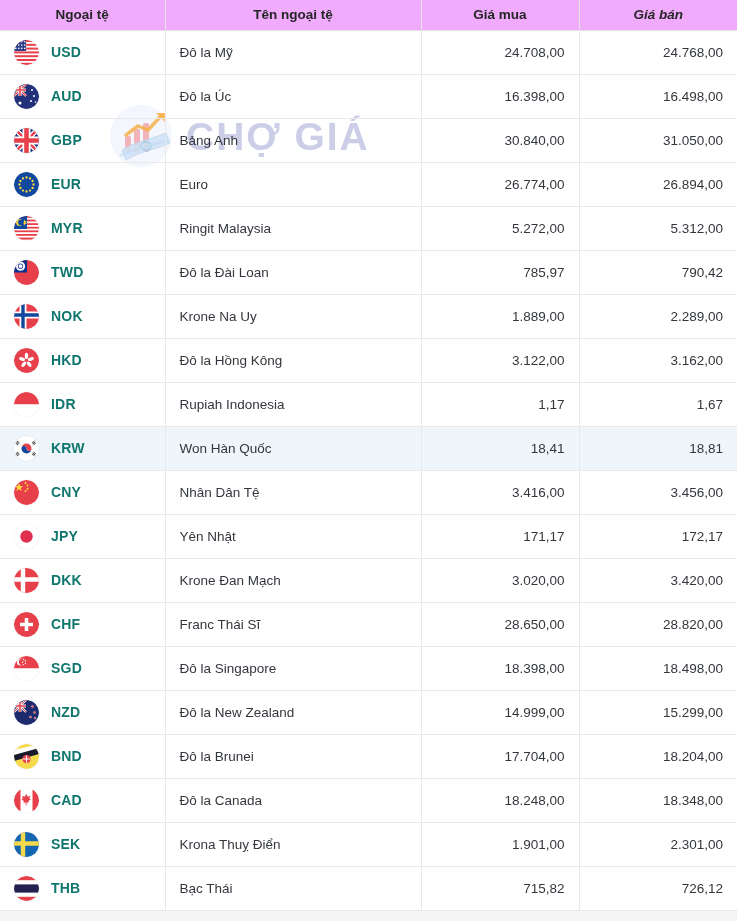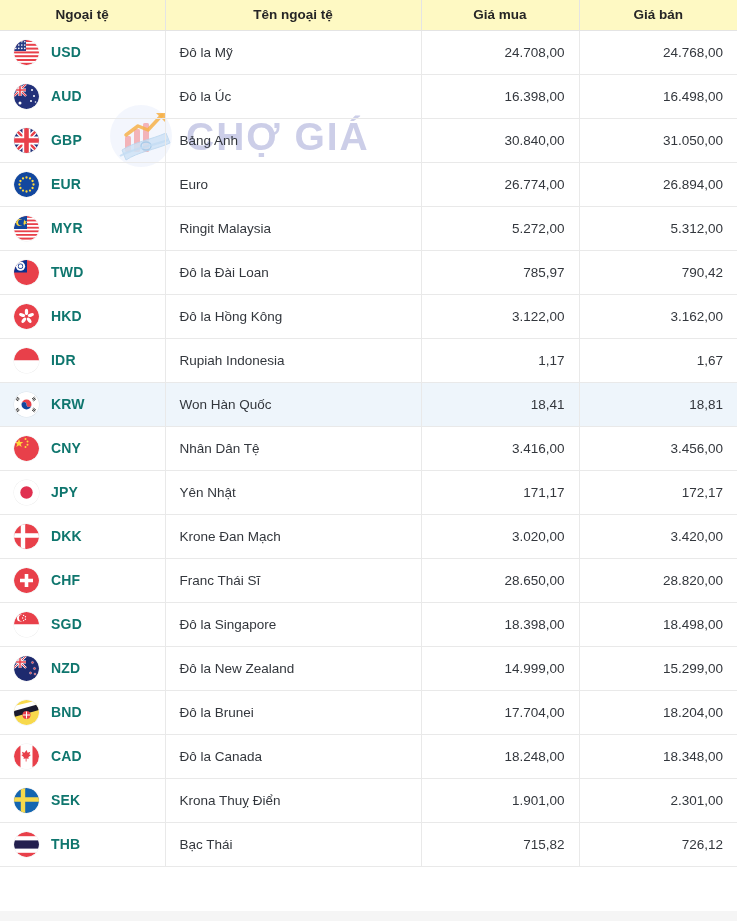--- a/index.html
+++ b/index.html
@@ -52,33 +52,33 @@
     table-layout: fixed;
     position: relative;
     z-index: 10;
   }
   table.fx col.c-code  { width: 165px; }
   table.fx col.c-name  { width: 256px; }
   table.fx col.c-buy   { width: 158px; }
   table.fx col.c-sell  { width: 158px; }
 
   table.fx thead th {
-    background: #fef9c3;
+    background: #f0abfc;
     color: #262626;
     font-size: 13.5px;
     font-weight: bold;
     height: 30px;
     padding: 0 20px;
     text-align: center;
     border-right: 1px solid #e4e4e4;
     border-bottom: 1px solid #e4e4e4;
     box-sizing: border-box;
     white-space: nowrap;
   }
-  table.fx thead th:last-child { border-right: none; }
+  table.fx thead th:last-child { border-right: none; font-style: italic; }
 
   table.fx tbody td {
     height: 44px;
     font-size: 13.5px;
     color: #33373d;
     border-bottom: 1px solid #e9e9e9;
     border-right: 1px solid #e9e9e9;
     box-sizing: border-box;
     background: transparent;
     padding: 0 14px;
@@ -367,20 +367,44 @@
         <td class="name-cell">Đô la Đài Loan</td>
         <td class="num-cell v-up">785,97</td>
         <td class="num-cell v-down">790,42</td>
       </tr>
       <tr>
         <td class="code-cell">
           <span class="code-wrap">
             <span class="flag">
               <svg viewBox="0 0 25 25">
                 <defs>
+                  <clipPath id="cNO">
+                    <circle cx="12.5" cy="12.5" r="12.5"></circle>
+                  </clipPath>
+                </defs>
+                <g clip-path="url(#cNO)">
+                  <rect width="25" height="25" fill="#e8404a"></rect>
+                  <path d="M9 0 v25 M0 11 h25" stroke="#fff" stroke-width="7"></path>
+                  <path d="M9 0 v25 M0 11 h25" stroke="#12479e" stroke-width="3.4"></path>
+                </g>
+              </svg>
+            </span>
+            <span class="code-label">NOK</span>
+          </span>
+        </td>
+        <td class="name-cell">Krone Na Uy</td>
+        <td class="num-cell v-down">1.889,00</td>
+        <td class="num-cell v-down">2.289,00</td>
+      </tr>
+      <tr>
+        <td class="code-cell">
+          <span class="code-wrap">
+            <span class="flag">
+              <svg viewBox="0 0 25 25">
+                <defs>
                   <clipPath id="cHK">
                     <circle cx="12.5" cy="12.5" r="12.5"></circle>
                   </clipPath>
                 </defs>
                 <g clip-path="url(#cHK)">
                   <rect width="25" height="25" fill="#e8404a"></rect>
                   <g fill="#fff">
                     <ellipse cx="12.50" cy="7.90" rx="1.7" ry="3.1" transform="rotate(0 12.50 7.90)"></ellipse>
                     <ellipse cx="16.87" cy="11.08" rx="1.7" ry="3.1" transform="rotate(72 16.87 11.08)"></ellipse>
                     <ellipse cx="15.20" cy="16.22" rx="1.7" ry="3.1" transform="rotate(144 15.20 16.22)"></ellipse>

